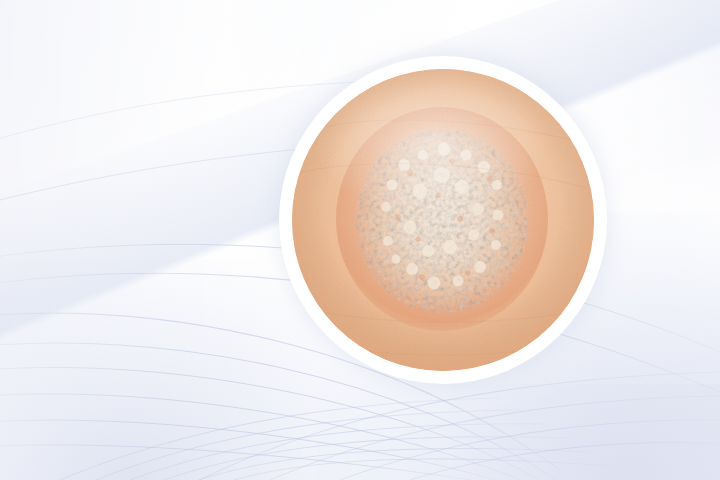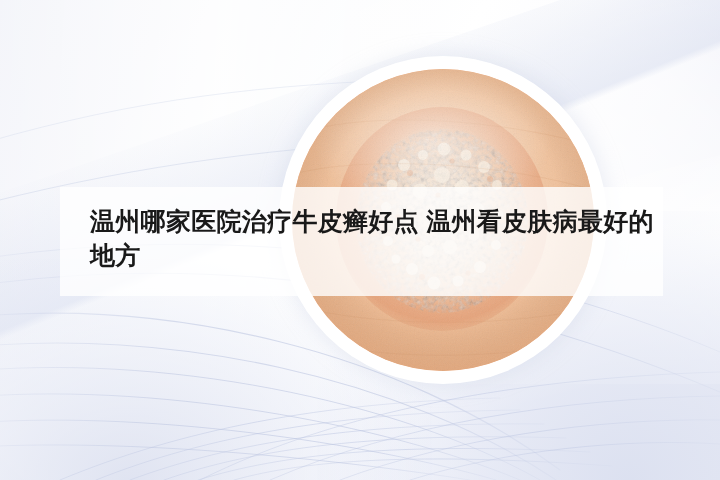--- a/index.html
+++ b/index.html
@@ -323,17 +323,14 @@
         </g>
 
         <ellipse cx="140" cy="74" rx="118" ry="74" fill="url(#hotspotTop)"></ellipse>
         <rect x="0" y="0" width="302" height="302" fill="url(#vignette)"></rect>
 
         <rect x="0" y="0" width="302" height="302" filter="url(#grain)" opacity="0.5"></rect>
       </g>
     </svg>
   </div>
 
-  <div class="text-band">
-    <p class="headline">温州哪家医院治疗牛皮癣好点 温州看皮肤病最好的地方</p>
-  </div>
 
 </div>
 
 </body></html>

